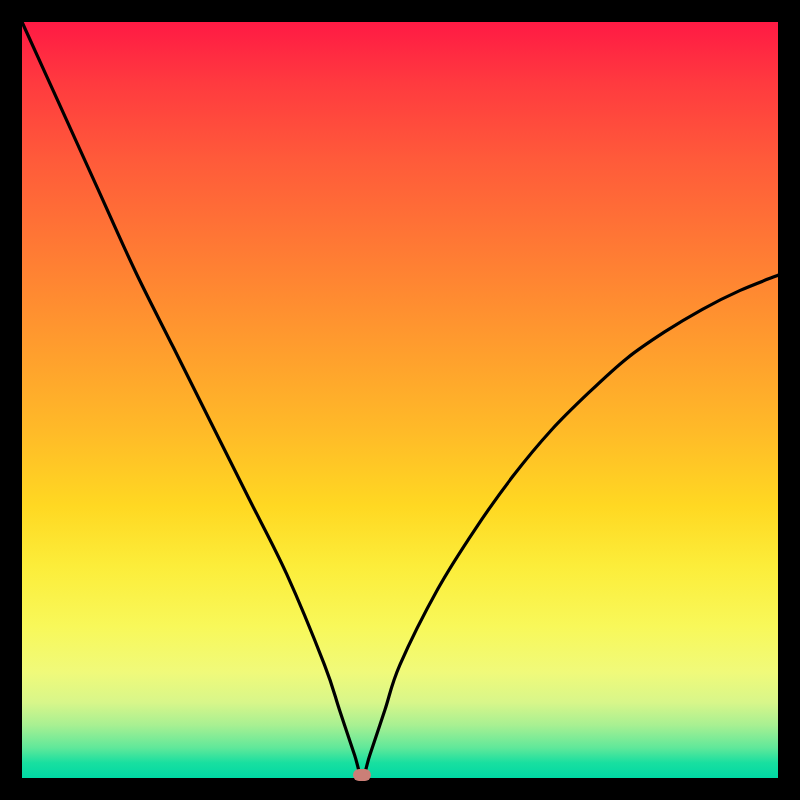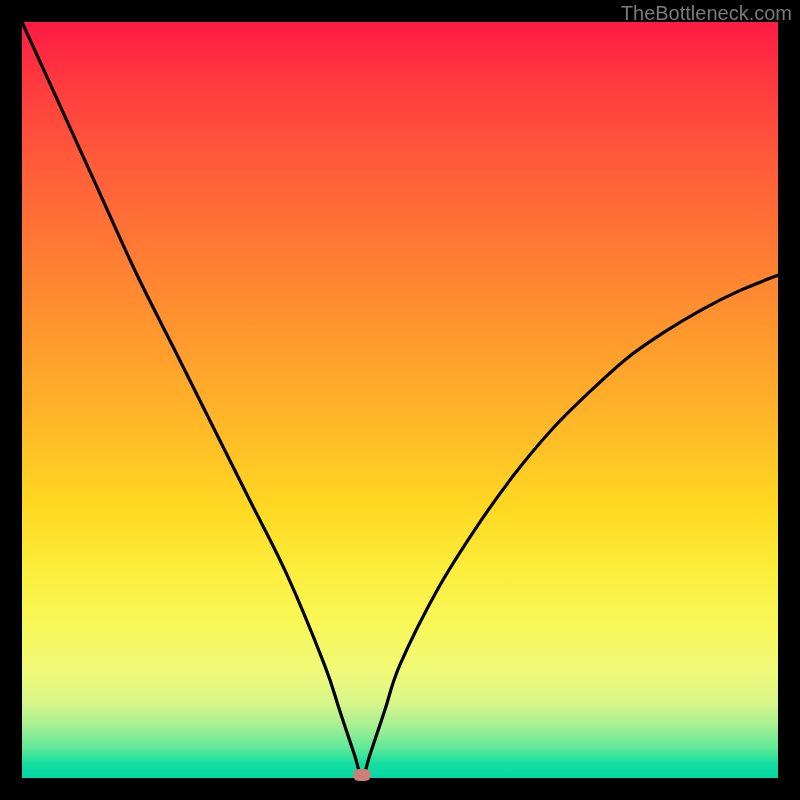--- a/index.html
+++ b/index.html
@@ -75,14 +75,13 @@
   <div class="plot-area">
 
     <svg class="curve" viewBox="0 0 756 756" preserveAspectRatio="none">
       <path id="curve-path" fill="none" stroke="#000" stroke-width="3.2" stroke-linecap="round" stroke-linejoin="round" d="M 0 0 C 6.300000000000001 13.859999999999994, 25.200000000000003 55.43999999999998, 37.800000000000004 83.15999999999997 C 50.400000000000006 110.87999999999995, 63.00000000000001 138.59999999999994, 75.60000000000001 166.31999999999994 C 88.2 194.03999999999994, 100.79999999999998 223.01999999999995, 113.39999999999999 249.47999999999996 C 126 275.94, 138.60000000000002 299.88000000000005, 151.20000000000002 325.08000000000004 C 163.8 350.28000000000003, 176.4 375.48, 189 400.68 C 201.6 425.88, 214.2 451.08000000000004, 226.79999999999998 476.28000000000003 C 239.39999999999998 501.48, 251.99999999999994 524.16, 264.59999999999997 551.88 C 277.2 579.6, 293.58000000000004 619.9200000000001, 302.40000000000003 642.6 C 311.22 665.28, 312.48 672.84, 317.52 687.96 C 322.55999999999995 703.08, 328.86 721.98, 332.64 733.32 C 336.41999999999996 744.6600000000001, 337.68 756, 340.2 756 C 342.71999999999997 756, 343.98 744.6600000000001, 347.76 733.32 C 351.53999999999996 721.98, 357.84 703.08, 362.88 687.96 C 367.92 672.84, 369.18 662.76, 378 642.6 C 386.82 622.44, 403.20000000000005 589.6800000000001, 415.8 567 C 428.4 544.3199999999999, 440.99999999999994 525.42, 453.59999999999997 506.52 C 466.2 487.62, 478.80000000000007 469.97999999999996, 491.40000000000003 453.59999999999997 C 504 437.21999999999997, 516.5999999999999 422.1, 529.1999999999999 408.24 C 541.8 394.38, 554.4 382.41, 567 370.44 C 579.6 358.46999999999997, 592.2 346.49999999999994, 604.8000000000001 336.41999999999996 C 617.4000000000001 326.34, 630 318.15000000000003, 642.6 309.96000000000004 C 655.2 301.77000000000004, 667.8 294.21000000000004, 680.4 287.28000000000003 C 693 280.35, 705.5999999999999 274.05, 718.1999999999999 268.38 C 730.8 262.71, 749.7 255.78, 756 253.26"></path>
     </svg>
 
     <div class="marker" id="min-marker" style="left: 331.2px; top: 747px;"></div>
 
   </div>
 
-  <div class="attribution">TheBottleneck.com</div>
 </div>
 
 </body></html>

